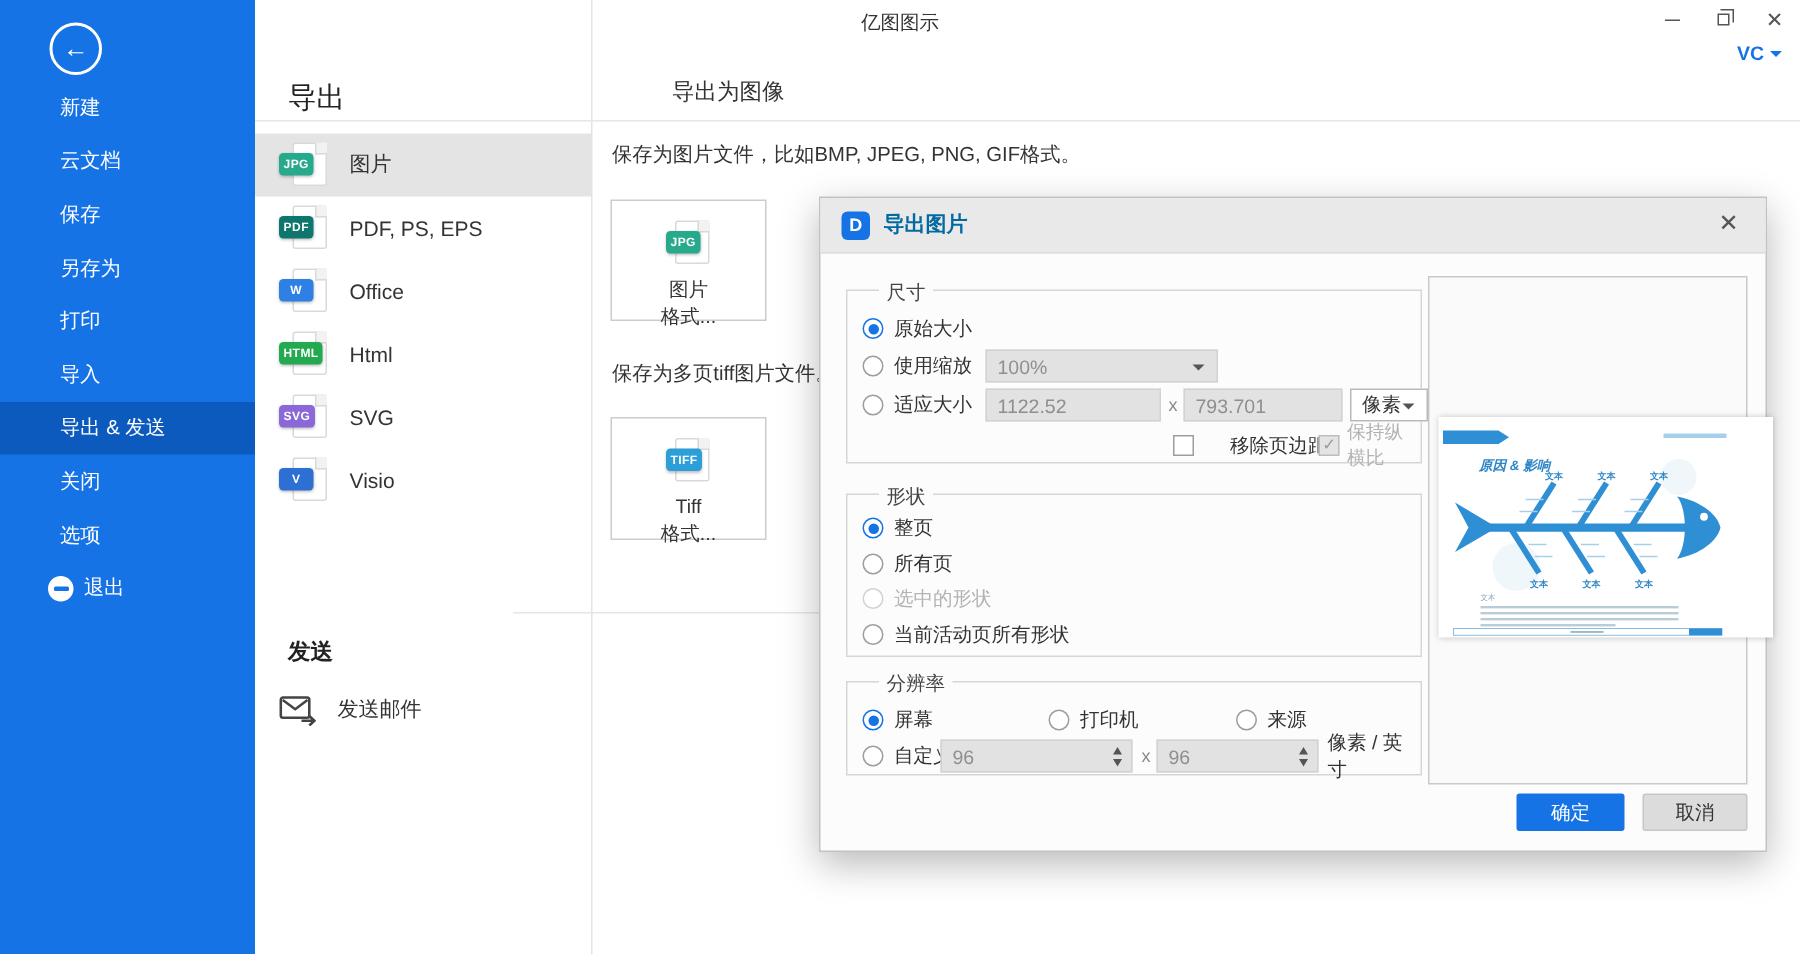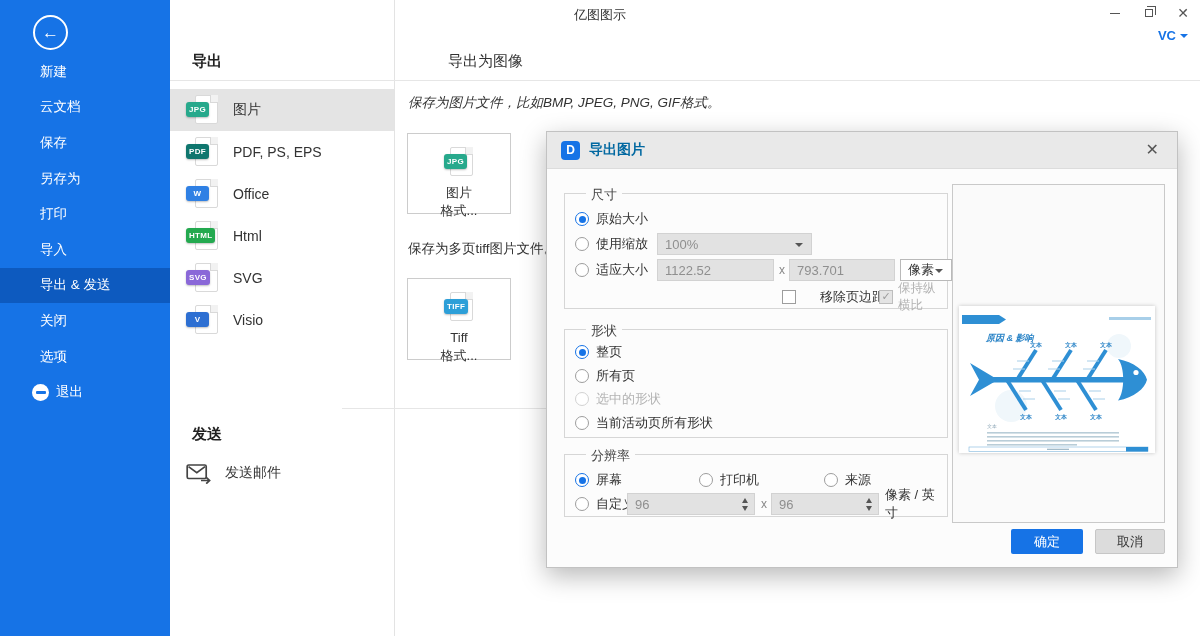--- a/index.html
+++ b/index.html
@@ -27,21 +27,21 @@
   .back-btn { position:absolute; top:15px; left:33px; width:35px; height:35px; border:2px solid #fff; border-radius:50%; color:#fff; display:flex; align-items:center; justify-content:center; font-size:17px; }
   .nav { position:absolute; top:54px; left:0; right:0; }
   .nav-item { height:35.6px; display:flex; align-items:center; padding-left:40px; color:#fff; font-size:13.5px; white-space:nowrap; }
   .nav-item.active { background:#0d5abf; }
   .nav-item.exit { padding-left:32px; }
   .exit-icon { width:17px; height:17px; background:#fff; border-radius:50%; margin-right:7px; position:relative; flex:none; }
   .exit-icon::after { content:''; position:absolute; left:3.5px; top:7.5px; width:10px; height:2.5px; background:#1673e6; border-radius:1px; }
 
   
   .panel2 { position:absolute; left:170px; top:0; width:225px; height:636px; background:#fff; border-right:1px solid #e3e3e3; }
-  .panel2-header { position:absolute; top:52px; left:22px; font-size:15px; font-weight:bold; color:#222; }
+  .panel2-header { position:absolute; top:52px; left:22px; font-size:19px; font-weight:normal; color:#222; }
   .hsep-top { position:absolute; top:80px; left:170px; right:0; height:1px; background:#e6e6e6; }
   .fmt-list { position:absolute; top:89px; left:0; right:0; }
   .fmt-row { height:42px; display:flex; align-items:center; padding-left:16px; gap:13px; font-size:14px; color:#333; }
   .fmt-row.selected { background:#e4e4e4; }
   .ficon { position:relative; width:34px; height:32px; flex:none; }
   .doc { position:absolute; right:2px; top:1px; width:23px; height:29px; background:#fff; border:1px solid #d9d9d9; border-radius:2px; }
   .doc::after { content:''; position:absolute; right:-1px; top:-1px; width:7px; height:7px; background:#f2f2f2; border-left:1px solid #d9d9d9; border-bottom:1px solid #d9d9d9; }
   .fbadge { position:absolute; left:0; top:8px; min-width:23px; padding:0 3px; height:15px; border-radius:3px; color:#fff; font-size:8px; font-weight:bold; display:flex; align-items:center; justify-content:center; letter-spacing:.3px; box-shadow:0 1px 2px rgba(0,0,0,.25); }
   .sep2 { position:absolute; top:408px; left:172px; width:221px; height:1px; background:#e6e6e6; }
   .send-header { position:absolute; top:425px; left:22px; font-size:15px; font-weight:bold; color:#222; }
@@ -79,21 +79,21 @@
   .dd { position:absolute; height:22px; border:1px solid #b9b9b9; background:#fff; display:flex; align-items:center; padding:0 7px; font-size:13px; color:#333; }
   .dd::after { content:''; position:absolute; right:8px; top:9px; border:4px solid transparent; border-top-color:#555; }
   .dd.dis { background:#e2e2e2; color:#8f8f8f; border-color:#d2d2d2; }
   .inp { position:absolute; height:22px; background:#e2e2e2; border:1px solid #d2d2d2; color:#8f8f8f; font-size:13px; display:flex; align-items:center; padding:0 7px; }
   .xsep { position:absolute; font-size:12px; color:#888; }
   .spin-btns { position:absolute; top:4px; display:flex; flex-direction:column; gap:3px; }
   .spin-up { width:0; height:0; border:3.5px solid transparent; border-bottom:5px solid #555; border-top:none; }
   .spin-dn { width:0; height:0; border:3.5px solid transparent; border-top:5px solid #555; border-bottom:none; }
 
   .preview { position:absolute; left:405px; top:52px; width:213px; height:339px; background:#fafafa; border:1px solid #c9c9c9; }
-  .pv-page { position:absolute; left:6px; top:93px; width:196px; height:147px; background:#fff; box-shadow:0 0 4px rgba(0,0,0,.22);margin-top:28px; }
+  .pv-page { position:absolute; left:6px; top:93px; width:223px; height:147px; background:#fff; box-shadow:0 0 4px rgba(0,0,0,.22); }
 
   .btn { position:absolute; top:397px; height:25px; font-size:13px; display:flex; align-items:center; justify-content:center; border-radius:2px; }
   .btn-ok { left:464px; width:72px; background:#1673e6; color:#fff; }
   .btn-cancel { left:548px; width:70px; background:#dcdcdc; color:#333; border:1px solid #c6c6c6;text-align:center; }
 </style>
 </head>
 <body>
 
 <div class="window-title">亿图图示</div>
 <div class="win-controls">
@@ -205,21 +205,21 @@
       <path d="M2.5 3.6 L10.8 9.8 L19 3.6" fill="none" stroke="#444" stroke-width="1.7"></path>
       <path d="M15 17.5 h8.2 M20.2 14.3 l3.4 3.2 -3.4 3.2" fill="none" stroke="#444" stroke-width="1.7"></path>
     </svg>
     <span>发送邮件</span>
   </div>
 </div>
 
 <div class="hsep-top"></div>
 
 <div class="main-title">导出为图像</div>
-<div class="desc" style="top:94px;font-style:italic;">保存为图片文件，比如BMP, JPEG, PNG, GIF格式。</div>
+<div class="desc" style="top:94px;">保存为图片文件，比如BMP, JPEG, PNG, GIF格式。</div>
 <div class="card" style="top:133px; height:81px;">
   <span class="ficon" style="height:32px;">
       <span class="doc"></span>
       <span class="fbadge" style="background: rgb(39, 169, 140);">JPG</span>
     </span>
   <span class="card-line">图片</span>
   <span class="card-line">格式...</span>
 </div>
 <div class="desc" style="top:240px;">保存为多页tiff图片文件。</div>
 <div class="card" style="top:278px; height:82px;">

